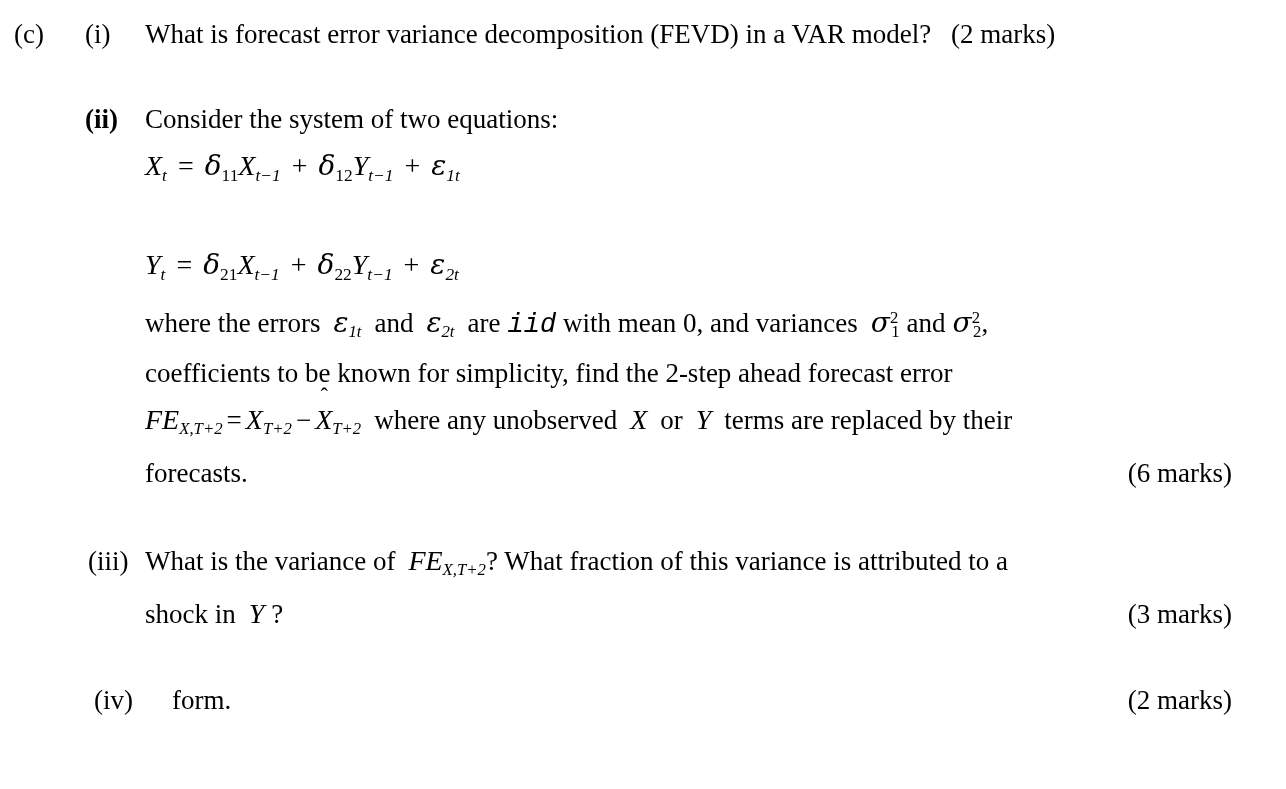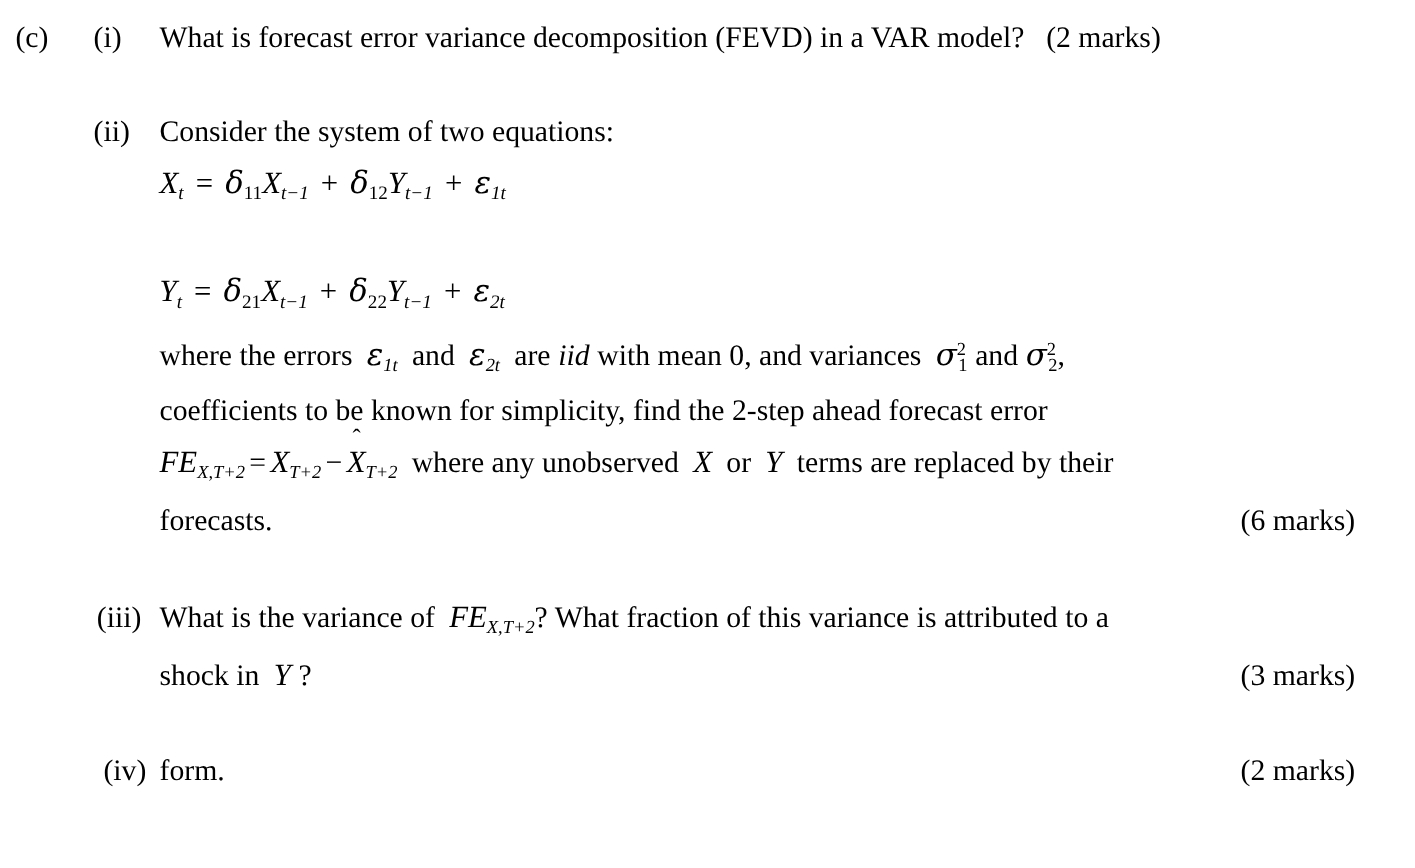--- a/index.html
+++ b/index.html
@@ -85,21 +85,21 @@
   sup, .sup {
     font-size: 0.62em;
     vertical-align: 0.52em;
     font-style: normal;
   }
   .subup {
     font-size: 0.62em;
     vertical-align: -0.32em;
     font-style: normal;
   }
-  .it { font-style: italic; }
+  .it { font-style: italic; font-family: Liberation Mono, monospace; }
   .op { font-style: normal; padding: 0 4px; }
   .hatwrap {
     position: relative;
     display: inline-block;
   }
   .hatwrap > .hatmark {
     position: absolute;
     top: -0.62em;
     left: 0.02em;
     width: 100%;
@@ -126,21 +126,21 @@
     <span class="lbl-roman" style="left:85px;">(i)</span>
     <div class="body">
       <div class="line">
         <span>What is forecast error variance decomposition (FEVD) in a VAR model?</span>
         <span class="sp2"></span><span>(2 marks)</span>
       </div>
     </div>
   </div>
 
   <div class="qrow" style="top:99px;">
-    <span class="lbl-roman" style="left:85px;">(ii)</span>
+    <span class="lbl-roman" style="left:85px;font-weight:bold;">(ii)</span>
     <div class="body">
 
       <div class="line">
         <span>Consider the system of two equations:</span>
       </div>
 
       <div class="eqline" style="height:51px;">
         <span class="math">X</span><span class="sub">t</span>
         <span class="op">=</span>
         <span class="greek">δ</span><span class="subup">11</span><span class="math">X</span><span class="sub">t−1</span>
@@ -190,20 +190,20 @@
       <div class="line" style="height:47px;">
         <span>shock in</span><span class="sp2"></span><span class="math">Y</span><span class="sp"></span><span>?</span>
         <span class="marks">(3 marks)</span>
       </div>
     </div>
   </div>
 
   <div class="qrow" style="top:680px;">
     <span class="lbl-roman" style="left:94px;">(iv)</span>
     <div class="body">
-      <div class="line" style="height:42px;">
+      <div class="line" style="height:42px;margin-left:27px;">
         <span>form.</span>
         <span class="marks">(2 marks)</span>
       </div>
     </div>
   </div>
 
 </div>
 
 </body></html>

